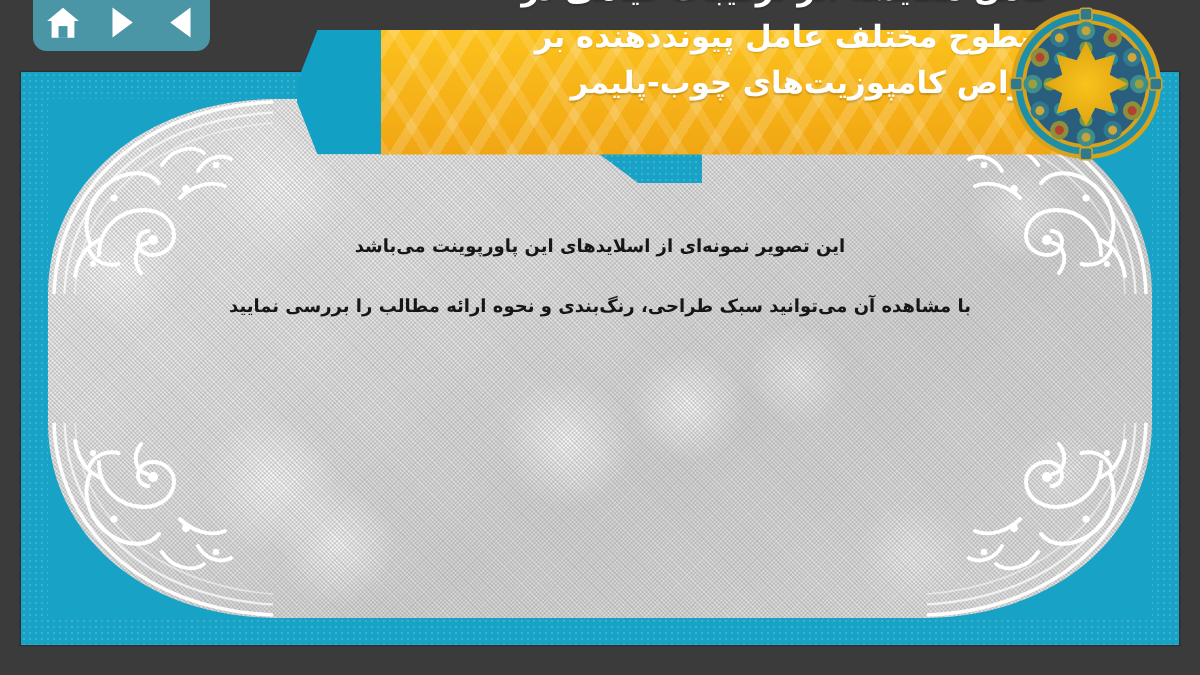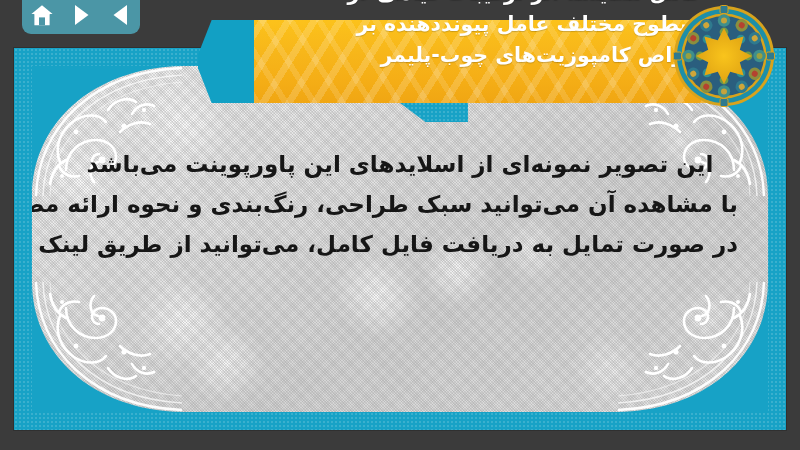--- a/index.html
+++ b/index.html
@@ -221,21 +221,21 @@
     position: absolute;
     left: 30px;
     right: 30px;
     top: 78px;
     z-index: 8;
     direction: rtl;
     text-align: center;
     color: #1b1b1b;
   }
   .body-line {
-    font-size: 23px;
+    font-size: 12px;
     line-height: 40px;
     font-weight: 700;
     white-space: nowrap;
     color: #161616;
   }
 </style>
 </head>
 <body>
 
 <div id="stage">
@@ -492,19 +492,18 @@
             <circle cx="30" cy="110" r="2.0"></circle>
           </g>
         </svg>
       </div>
 
       <div id="slide-notch"></div>
 
       <div id="body-text">
         <div class="body-line">این تصویر نمونه‌ای از اسلایدهای این پاورپوینت می‌باشد</div>
         <div class="body-line">با مشاهده آن می‌توانید سبک طراحی، رنگ‌بندی و نحوه ارائه مطالب را بررسی نمایید</div>
-        <div class="body-line">در صورت تمایل به دریافت فایل کامل، می‌توانید از طریق لینک خرید اقدام فرمایید</div>
       </div>
 
     </div>
   </div>
 
 </div>
 
 </body></html>

